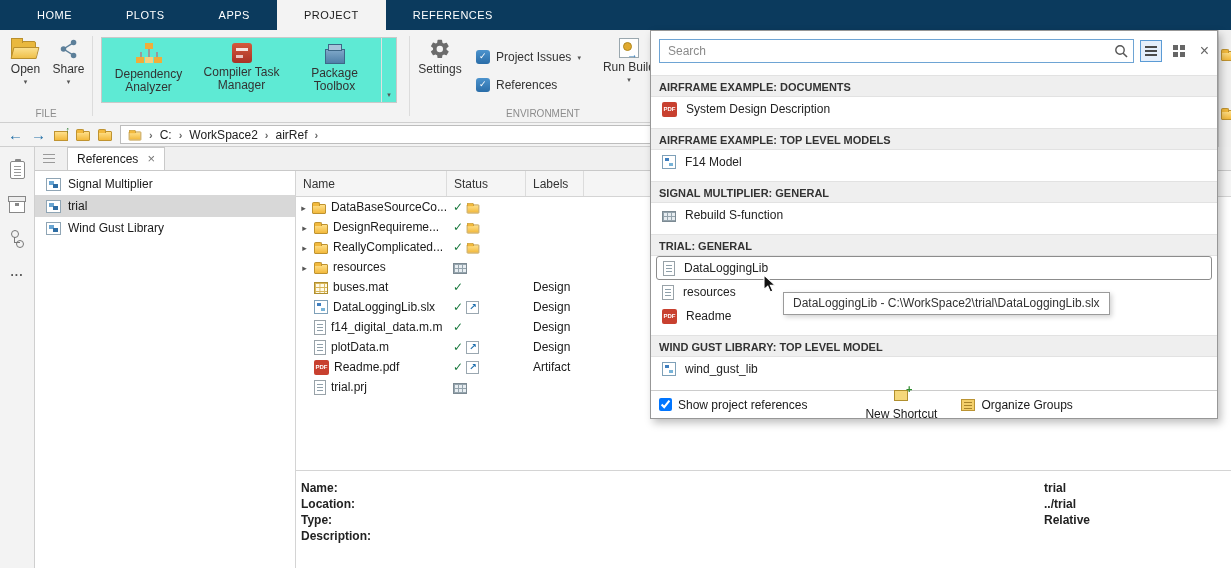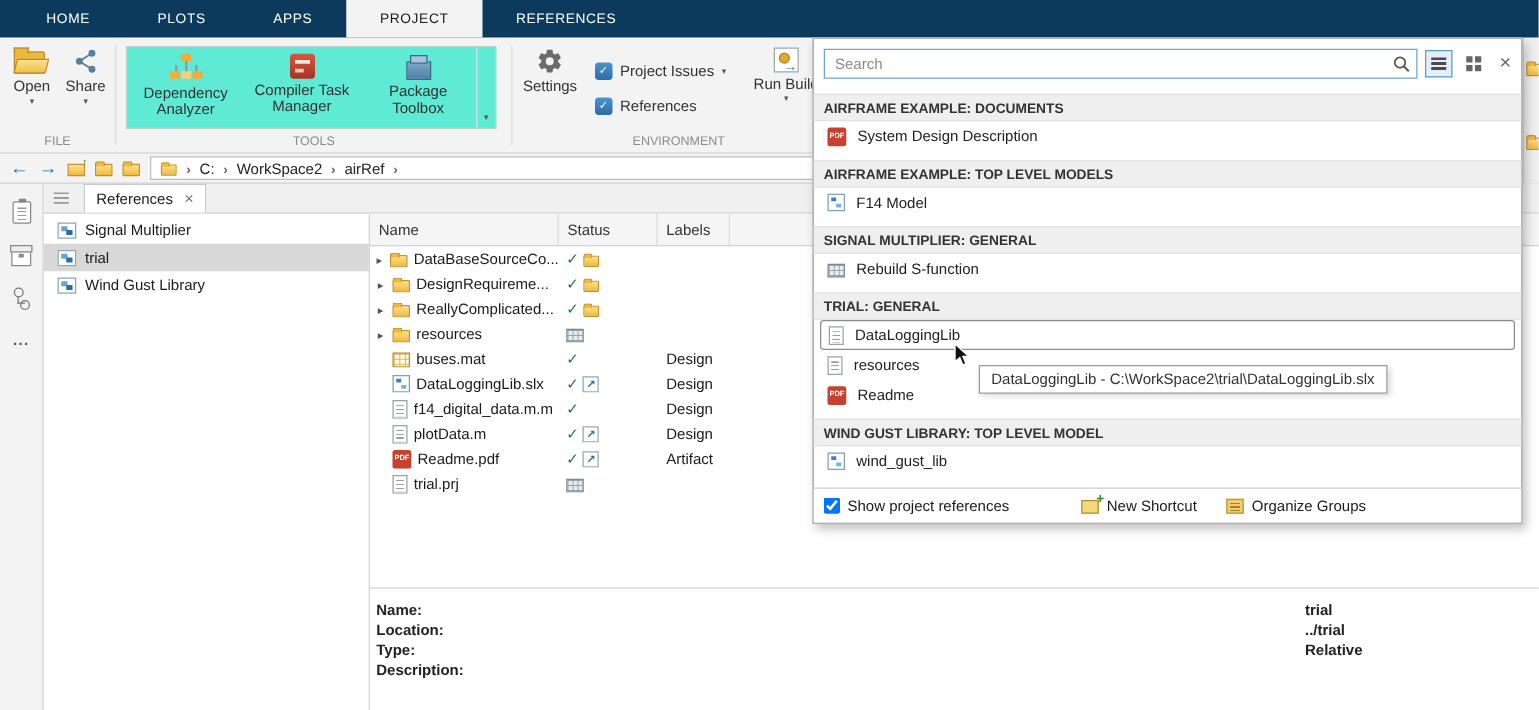--- a/index.html
+++ b/index.html
@@ -253,21 +253,20 @@
         <span class="cap">Compiler Task Manager</span>
       </div>
       <div class="gal-item">
         <span class="ic ic-package"></span>
         <span class="cap">Package Toolbox</span>
       </div>
       <div class="gal-expand">
         <span class="caret">▾</span>
       </div>
     </div>
-    <span class="rib-label">TOOLS</span>
   </div>
   <div class="rib-div"></div>
 
   <div class="rib-sec env">
     <div class="big-btn" style="width:52px;">
       <svg width="22" height="22" viewBox="0 0 24 24">
         <path fill="#6b6b6b" d="M19.14,12.94a7.49,7.49,0,0,0,.05-.94,7.49,7.49,0,0,0-.05-.94l2.11-1.65a.5.5,0,0,0,.12-.64l-2-3.46a.5.5,0,0,0-.61-.22l-2.49,1a7.31,7.31,0,0,0-1.62-.94l-.38-2.65A.5.5,0,0,0,13.78,2H9.78a.5.5,0,0,0-.49.42L8.91,5.07a7.31,7.31,0,0,0-1.62.94l-2.49-1a.5.5,0,0,0-.61.22l-2,3.46a.5.5,0,0,0,.12.64L4.42,11a7.49,7.49,0,0,0-.05.94,7.49,7.49,0,0,0,.05.94L2.31,14.58a.5.5,0,0,0-.12.64l2,3.46a.5.5,0,0,0,.61.22l2.49-1a7.31,7.31,0,0,0,1.62.94l.38,2.65a.5.5,0,0,0,.49.42h4a.5.5,0,0,0,.49-.42l.38-2.65a7.31,7.31,0,0,0,1.62-.94l2.49,1a.5.5,0,0,0,.61-.22l2-3.46a.5.5,0,0,0-.12-.64ZM11.78,15.5a3.5,3.5,0,1,1,3.5-3.5A3.5,3.5,0,0,1,11.78,15.5Z"></path>
       </svg>
       <span class="cap">Settings</span>
     </div>
@@ -558,21 +557,21 @@
   <div class="pitem">
     <span class="ic ic-model"></span>
     <span>wind_gust_lib</span>
   </div>
 
   <div class="popup-footer">
     <label class="chk">
       <input type="checkbox" checked="" style="">
       <span>Show project references</span>
     </label>
-    <div class="foot-btn" style="margin-left:58px;">
+    <div class="foot-btn" style="margin-left:58px;flex-direction:column;">
       <span class="ic ic-newshort"></span>
       <span>New Shortcut</span>
     </div>
     <div class="foot-btn" style="margin-left:24px;">
       <span class="ic ic-organize"></span>
       <span>Organize Groups</span>
     </div>
   </div>
 </div>
 

